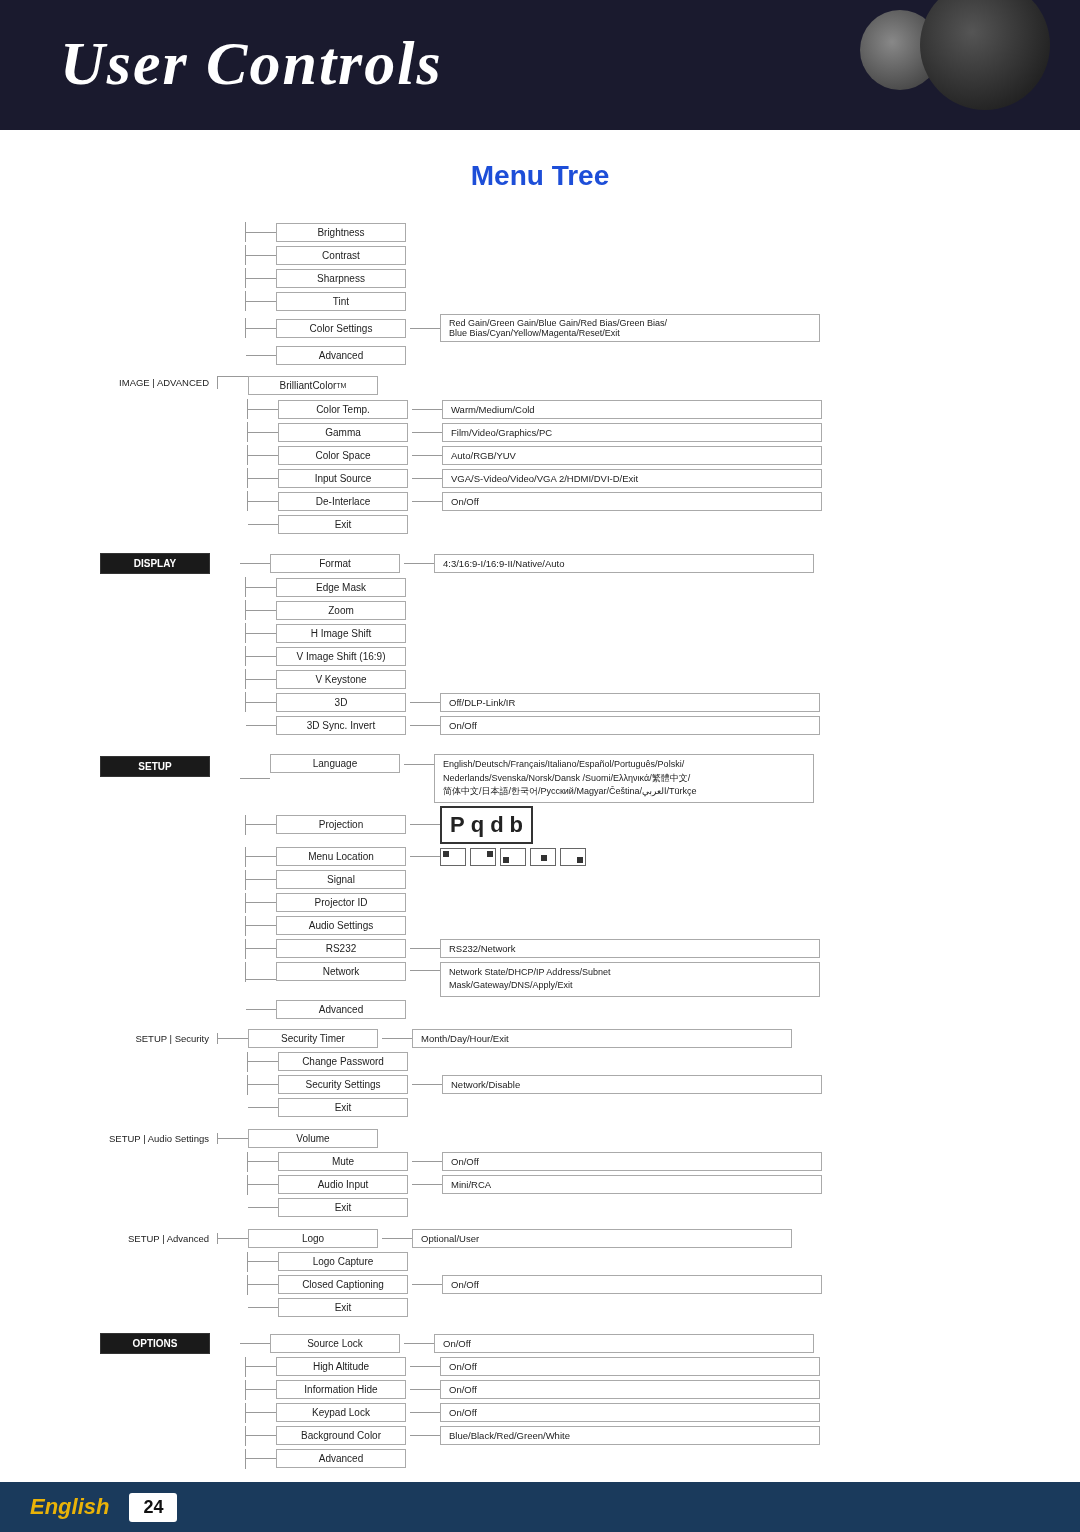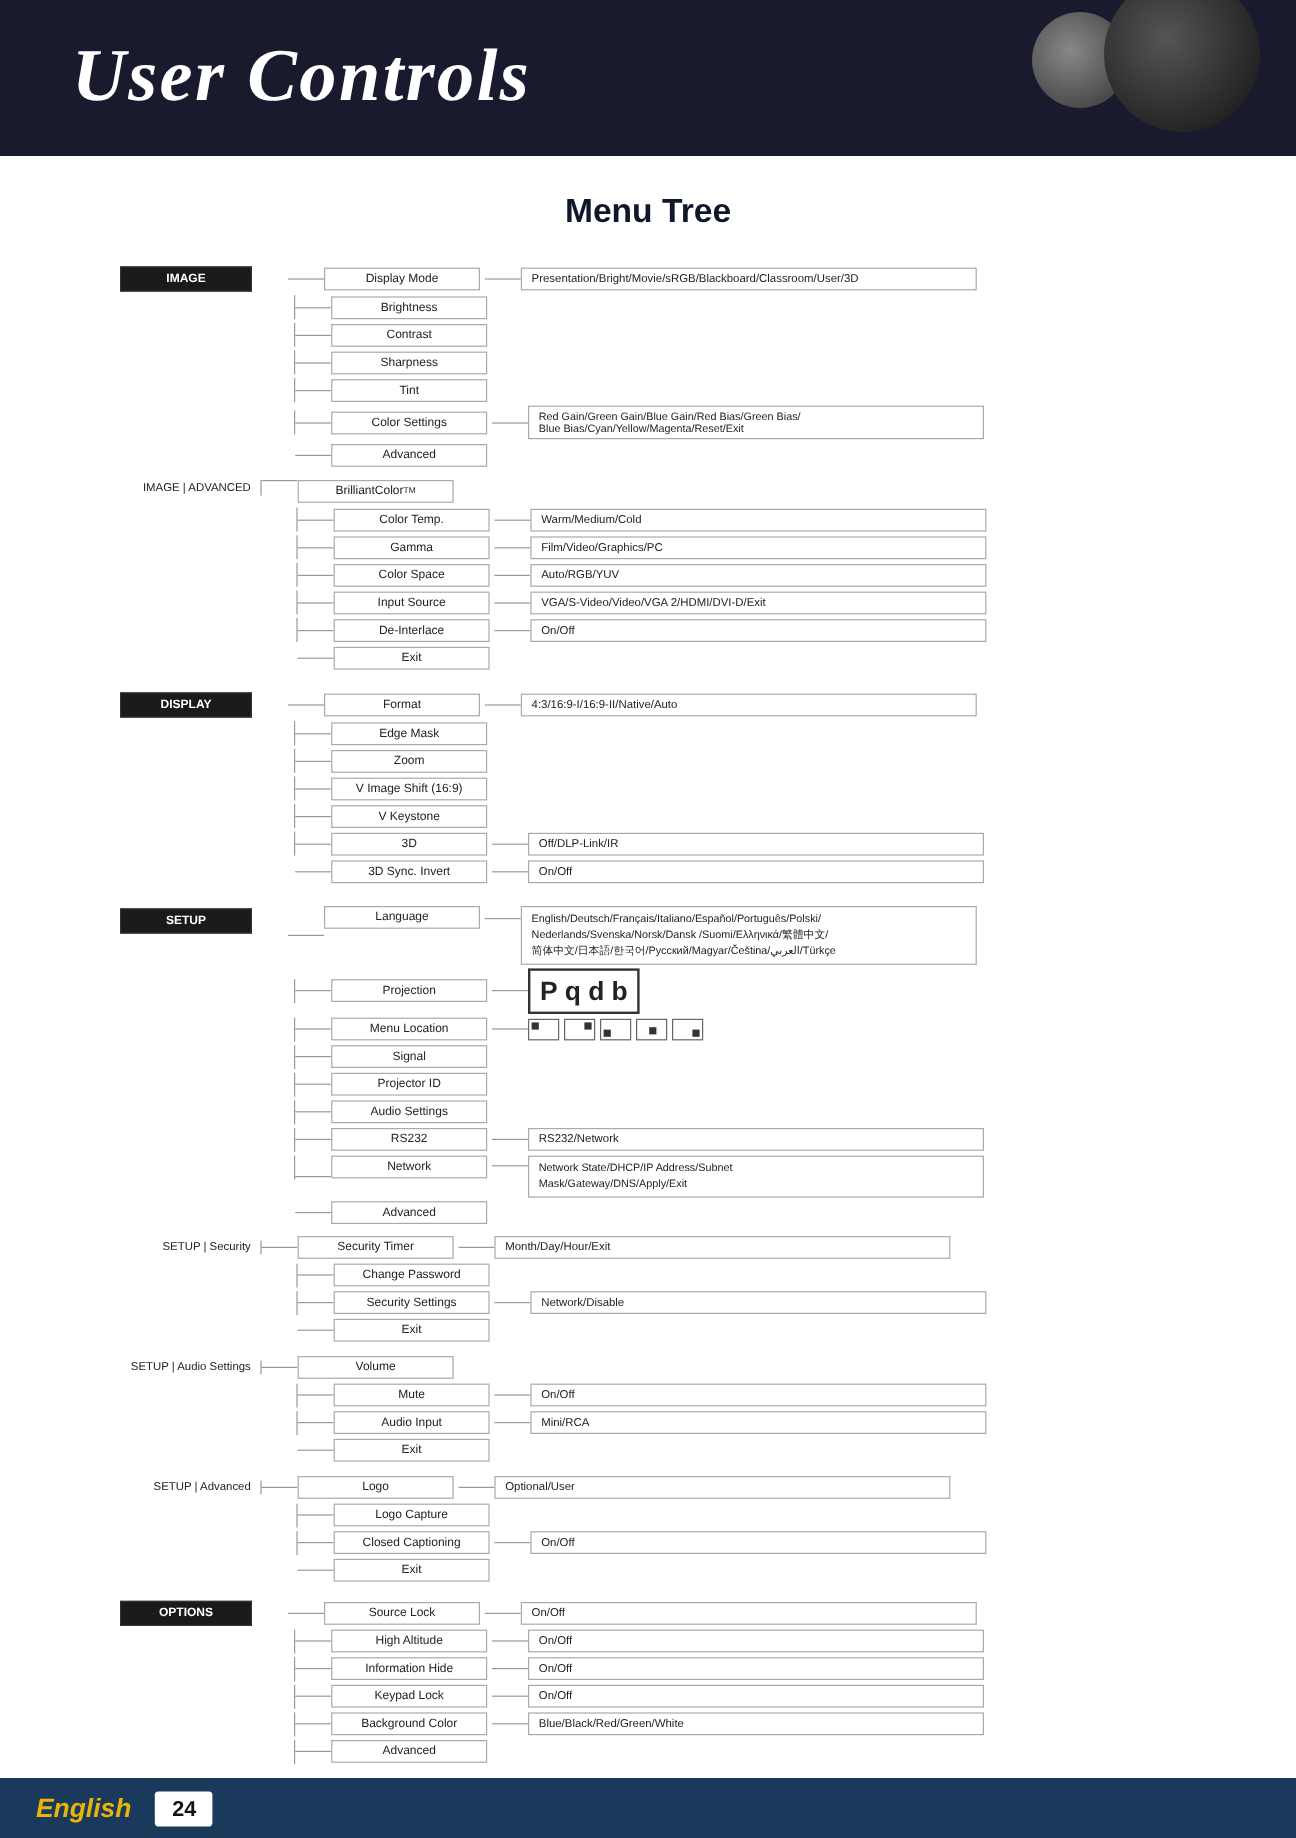--- a/index.html
+++ b/index.html
@@ -53,21 +53,21 @@
     
     .main {
       padding: 30px 60px 60px 60px;
     }
 
     .section-title {
       font-size: 28px;
       font-weight: bold;
       text-align: center;
       margin-bottom: 30px;
-      color: #0f172a;
+      color: #1d4ed8;
       font-family: Arial, sans-serif;
     }
 
     
     .cat-box {
       background: #1a1a1a;
       color: #ffffff;
       font-size: 10px;
       font-weight: bold;
       text-align: center;
@@ -185,28 +185,20 @@
     <div class="circle2"></div>
     <div class="circle1"></div>
   </div>
 </div>
 
 <div class="main">
   <div class="section-title">Menu Tree</div>
 
   <div class="tree-container">
 
-    <div class="tree-row">
-      <div style="width:30px; flex-shrink:0;"></div>
-      <div class="cat-box" style="margin-right:30px;">IMAGE</div>
-      <div class="branch-connector"></div>
-      <div class="item-box">Display Mode</div>
-      <div class="branch-connector"></div>
-      <div class="val-box">Presentation/Bright/Movie/sRGB/Blackboard/Classroom/User/3D</div>
-    </div>
 
     <div class="tree-row">
       <div style="width:176px; flex-shrink:0; border-right: 1px solid #999; height:20px;"></div>
       <div class="branch-connector"></div>
       <div class="item-box">Brightness</div>
     </div>
 
     <div class="tree-row">
       <div style="width:176px; flex-shrink:0; border-right: 1px solid #999; height:20px;"></div>
       <div class="branch-connector"></div>
@@ -314,20 +306,25 @@
       <div class="branch-connector"></div>
       <div class="item-box">Edge Mask</div>
     </div>
 
     <div class="tree-row">
       <div style="width:176px; flex-shrink:0; border-right:1px solid #999; height:20px;"></div>
       <div class="branch-connector"></div>
       <div class="item-box">Zoom</div>
     </div>
 
+    <div class="tree-row">
+      <div style="width:176px; flex-shrink:0; border-right:1px solid #999; height:20px;"></div>
+      <div class="branch-connector"></div>
+      <div class="item-box">H Image Shift</div>
+    </div>
 
     <div class="tree-row">
       <div style="width:176px; flex-shrink:0; border-right:1px solid #999; height:20px;"></div>
       <div class="branch-connector"></div>
       <div class="item-box">V Image Shift (16:9)</div>
     </div>
 
     <div class="tree-row">
       <div style="width:176px; flex-shrink:0; border-right:1px solid #999; height:20px;"></div>
       <div class="branch-connector"></div>

